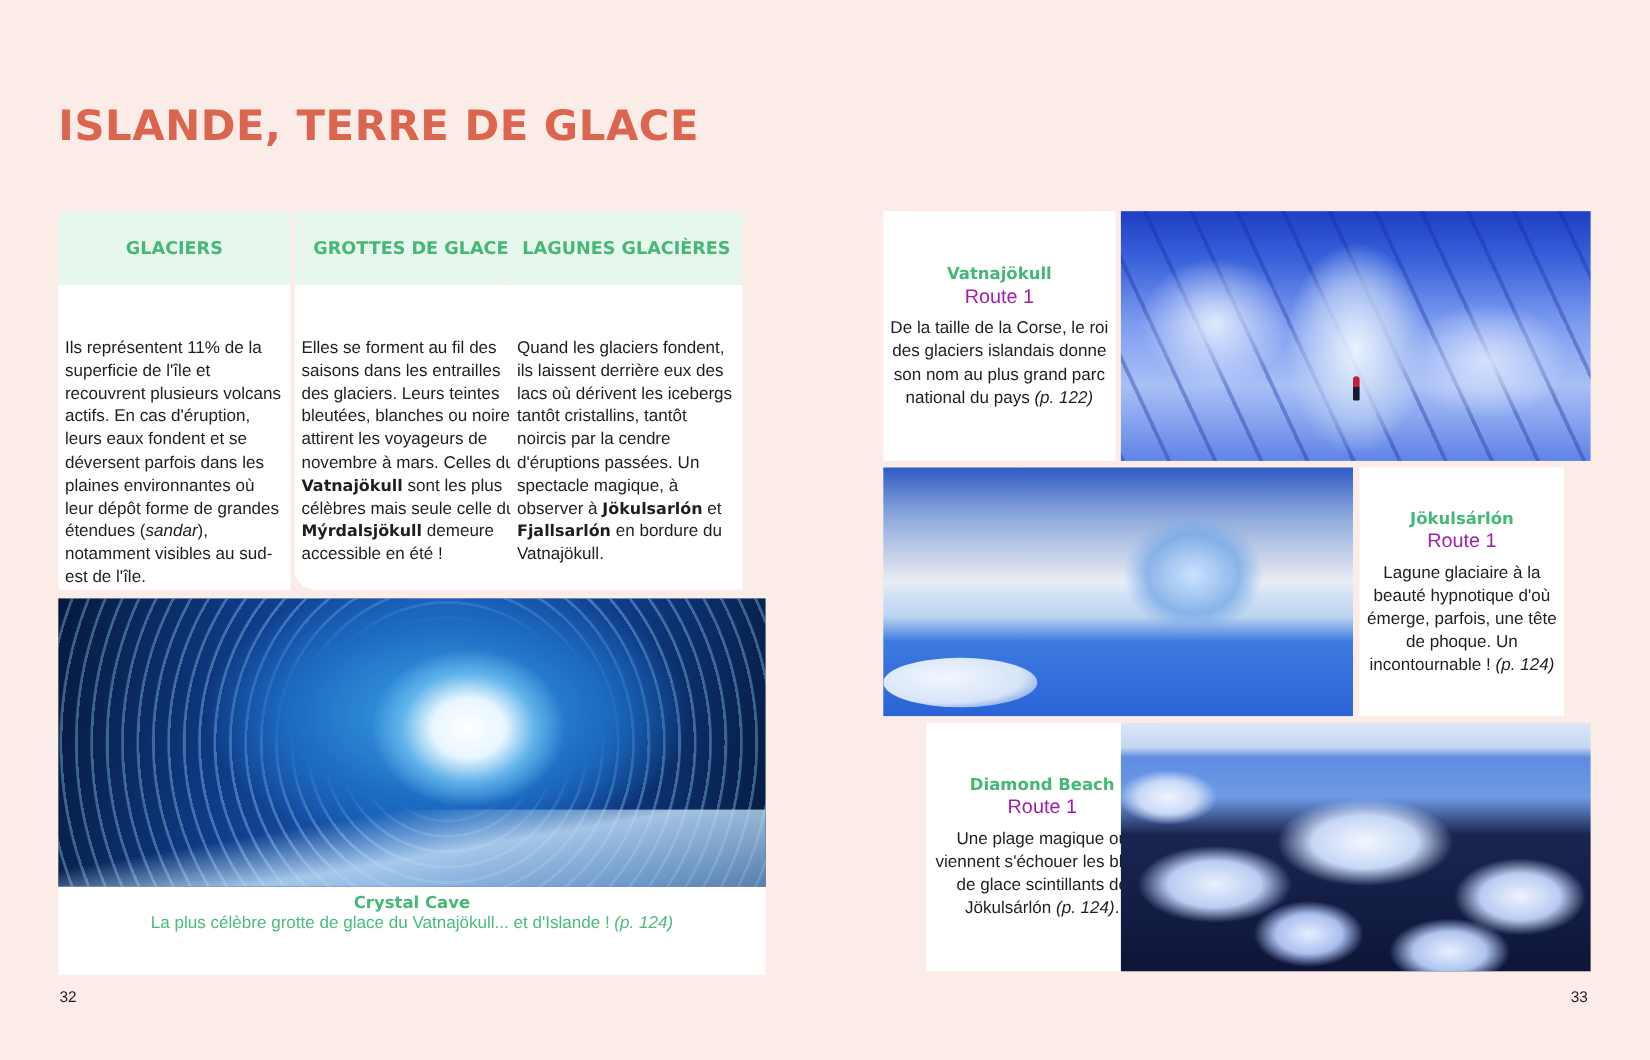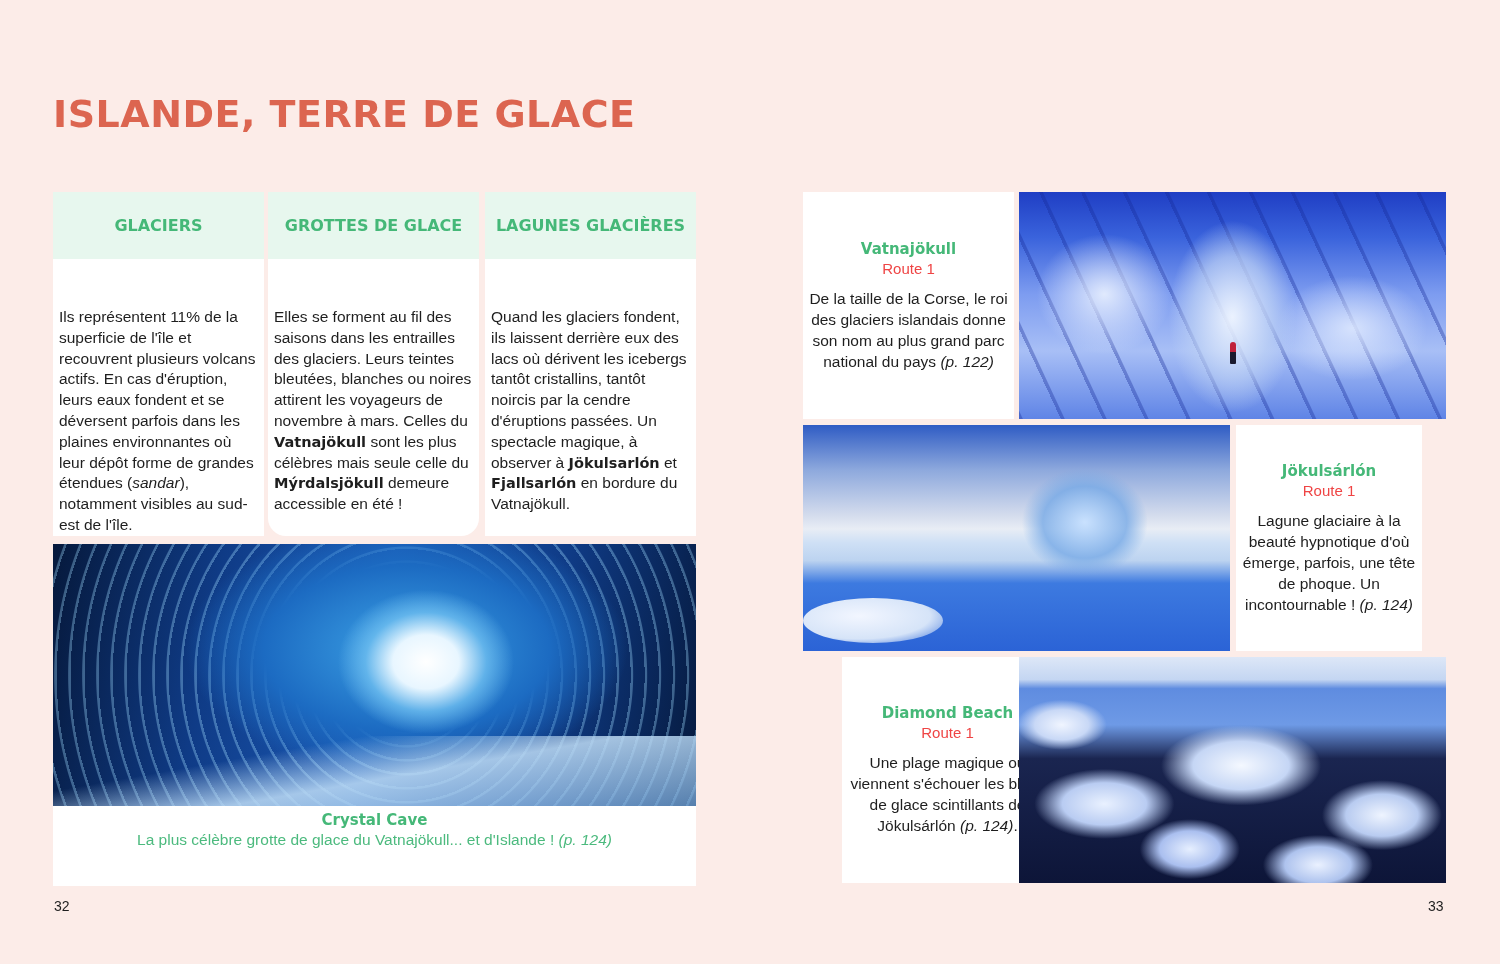--- a/index.html
+++ b/index.html
@@ -57,21 +57,21 @@
   .cave-caption i { font-style: italic; }
   .card {
     position: absolute; background: #ffffff; text-align: center;
     display: flex; flex-direction: column; justify-content: center;
     padding: 0 5px;
   }
   .card .name {
     font-family: "DejaVu Sans", sans-serif; font-weight: bold;
     font-size: 15px; color: #45b878; line-height: 19px;
   }
-  .card .route { font-size: 15px; color: #ef4444; line-height: 20px; margin-bottom: 9px; }
+  .card .route { font-size: 18px; color: #a21caf; line-height: 20px; margin-bottom: 9px; }
   .card .desc { font-size: 15.5px; line-height: 21px; color: #1e1e1e; }
   .card .desc i { font-style: italic; }
   .photo { position: absolute; overflow: hidden; }
   .photo-glacier {
     left: 1019px; top: 192px; width: 427px; height: 227px;
     background:
       radial-gradient(ellipse 80px 120px at 50% 55%, rgba(240,246,255,0.95) 0%, rgba(190,210,245,0.7) 50%, rgba(0,0,0,0) 80%),
       radial-gradient(ellipse 90px 80px at 20% 45%, rgba(235,242,255,0.9) 0%, rgba(0,0,0,0) 75%),
       radial-gradient(ellipse 100px 70px at 78% 60%, rgba(225,235,255,0.85) 0%, rgba(0,0,0,0) 75%),
       repeating-linear-gradient(65deg, rgba(20,40,150,0.35) 0 3px, rgba(0,0,0,0) 4px 38px),
@@ -114,21 +114,21 @@
 <h1 class="page-title">ISLANDE, TERRE DE GLACE</h1>
 
 <div class="col" style="left:53px;">
   <div class="col-head">GLACIERS</div>
   <div class="col-body"><span>Ils représentent 11% de la superficie de l'île et recouvrent plusieurs volcans actifs. En cas d'éruption, leurs eaux fondent et se déversent parfois dans les plaines environnantes où leur dépôt forme de grandes étendues (</span><i>sandar</i><span>), notamment visibles au sud-est de l'île.</span></div>
 </div>
 <div class="col" style="left:268px;border-radius:18px;">
   <div class="col-head">GROTTES DE GLACE</div>
   <div class="col-body"><span>Elles se forment au fil des saisons dans les entrailles des glaciers. Leurs teintes bleutées, blanches ou noires attirent les voyageurs de novembre à mars. Celles du </span><b>Vatnajökull</b><span> sont les plus célèbres mais seule celle du </span><b>Mýrdalsjökull</b><span> demeure accessible en été !</span></div>
 </div>
-<div class="col" style="left:485px;">
+<div class="col" style="left:464px;">
   <div class="col-head">LAGUNES GLACIÈRES</div>
   <div class="col-body"><span>Quand les glaciers fondent, ils laissent derrière eux des lacs où dérivent les icebergs tantôt cristallins, tantôt noircis par la cendre d'éruptions passées. Un spectacle magique, à observer à </span><b>Jökulsarlón</b><span> et </span><b>Fjallsarlón</b><span> en bordure du Vatnajökull.</span></div>
 </div>
 
 <div class="cave">
   <div class="cave-photo">
     <div class="cave-floor"></div>
   </div>
   <div class="cave-caption">
     <div class="t1">Crystal Cave</div>

